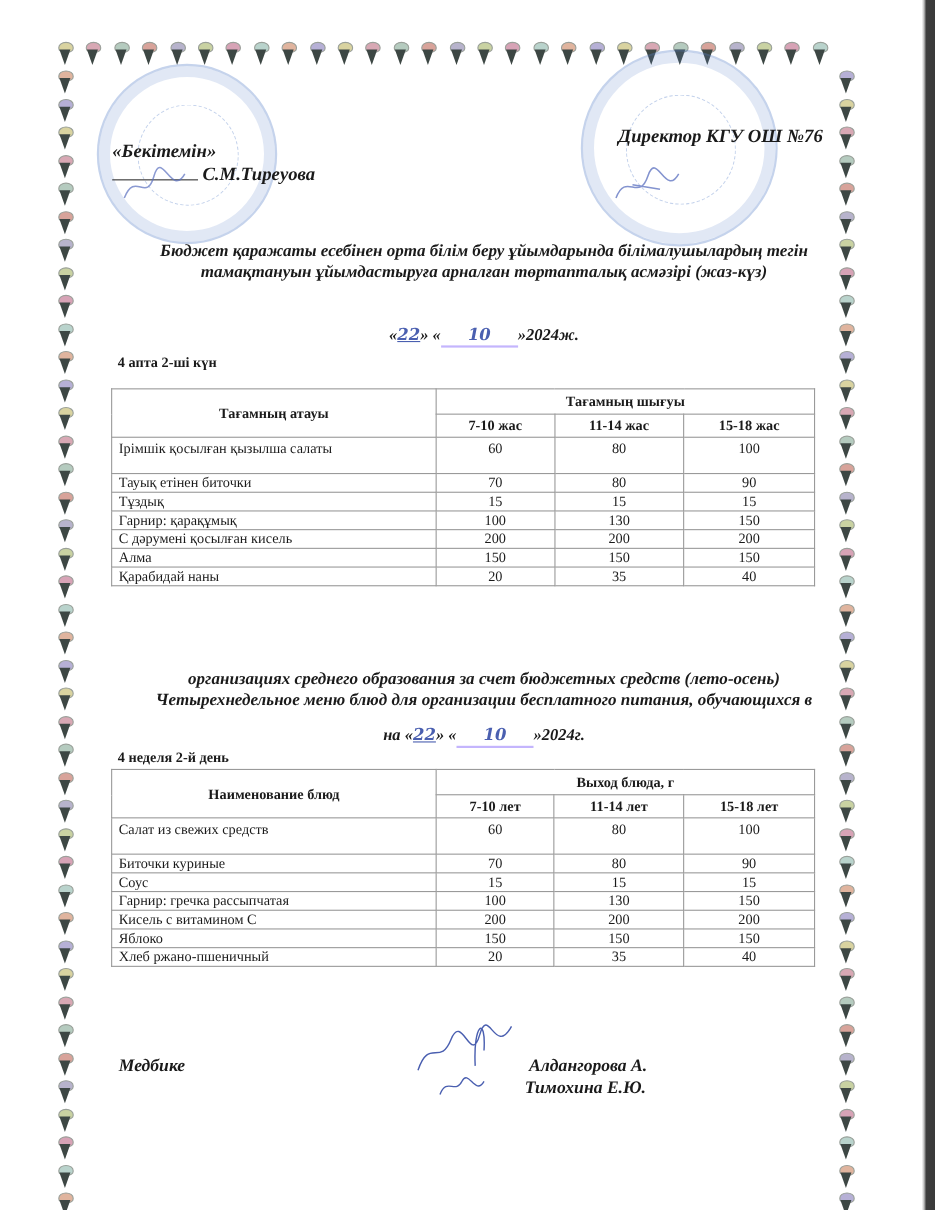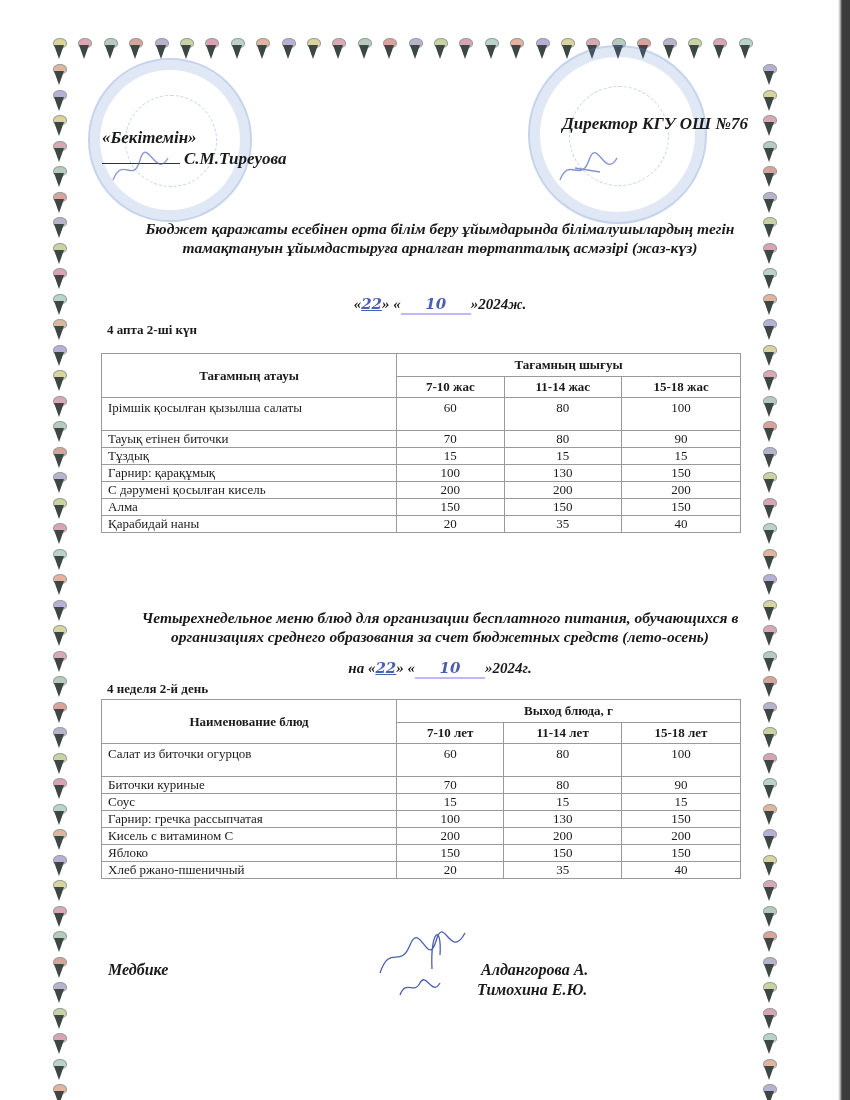--- a/index.html
+++ b/index.html
@@ -591,22 +591,22 @@
       <tr class="row">
         <td class="name">Қарабидай наны</td>
         <td class="num">20</td>
         <td class="num">35</td>
         <td class="num">40</td>
       </tr>
     </tbody>
 </table>
 
 <div class="abs title bi" style="top:608px;">
+  <div>организациях среднего образования за счет бюджетных средств (лето-осень)</div>
   <div>Четырехнедельное меню блюд для организации бесплатного питания, обучающихся в</div>
-  <div>организациях среднего образования за счет бюджетных средств (лето-осень)</div>
 </div>
 <div class="abs date-line bi" style="left:100px;width:680px;top:643px;">
   <span>на «</span><span class="hand">22</span><span>» «</span><span class="blank"><span class="hand" style="text-decoration:none">10</span></span><span>»2024г.</span>
 </div>
 
 <div class="abs section-label" style="left:107px;top:681px;">4 неделя 2-й день</div>
 
 <table class="menu" style="top:699px;">
   <tbody>
       <tr class="hdr1">
@@ -614,21 +614,21 @@
     <th colspan="3">Выход блюда, г</th>
   </tr>
   <tr class="hdr2">
     <th>7-10 лет</th>
     <th>11-14 лет</th>
     <th>15-18 лет</th>
   </tr>
   </tbody>
     <tbody id="ru-body">
       <tr class="tall">
-        <td class="name">Салат из биточки огурцов</td>
+        <td class="name">Салат из свежих средств</td>
         <td class="num">60</td>
         <td class="num">80</td>
         <td class="num">100</td>
       </tr>
       <tr class="row">
         <td class="name">Биточки куриные</td>
         <td class="num">70</td>
         <td class="num">80</td>
         <td class="num">90</td>
       </tr>

